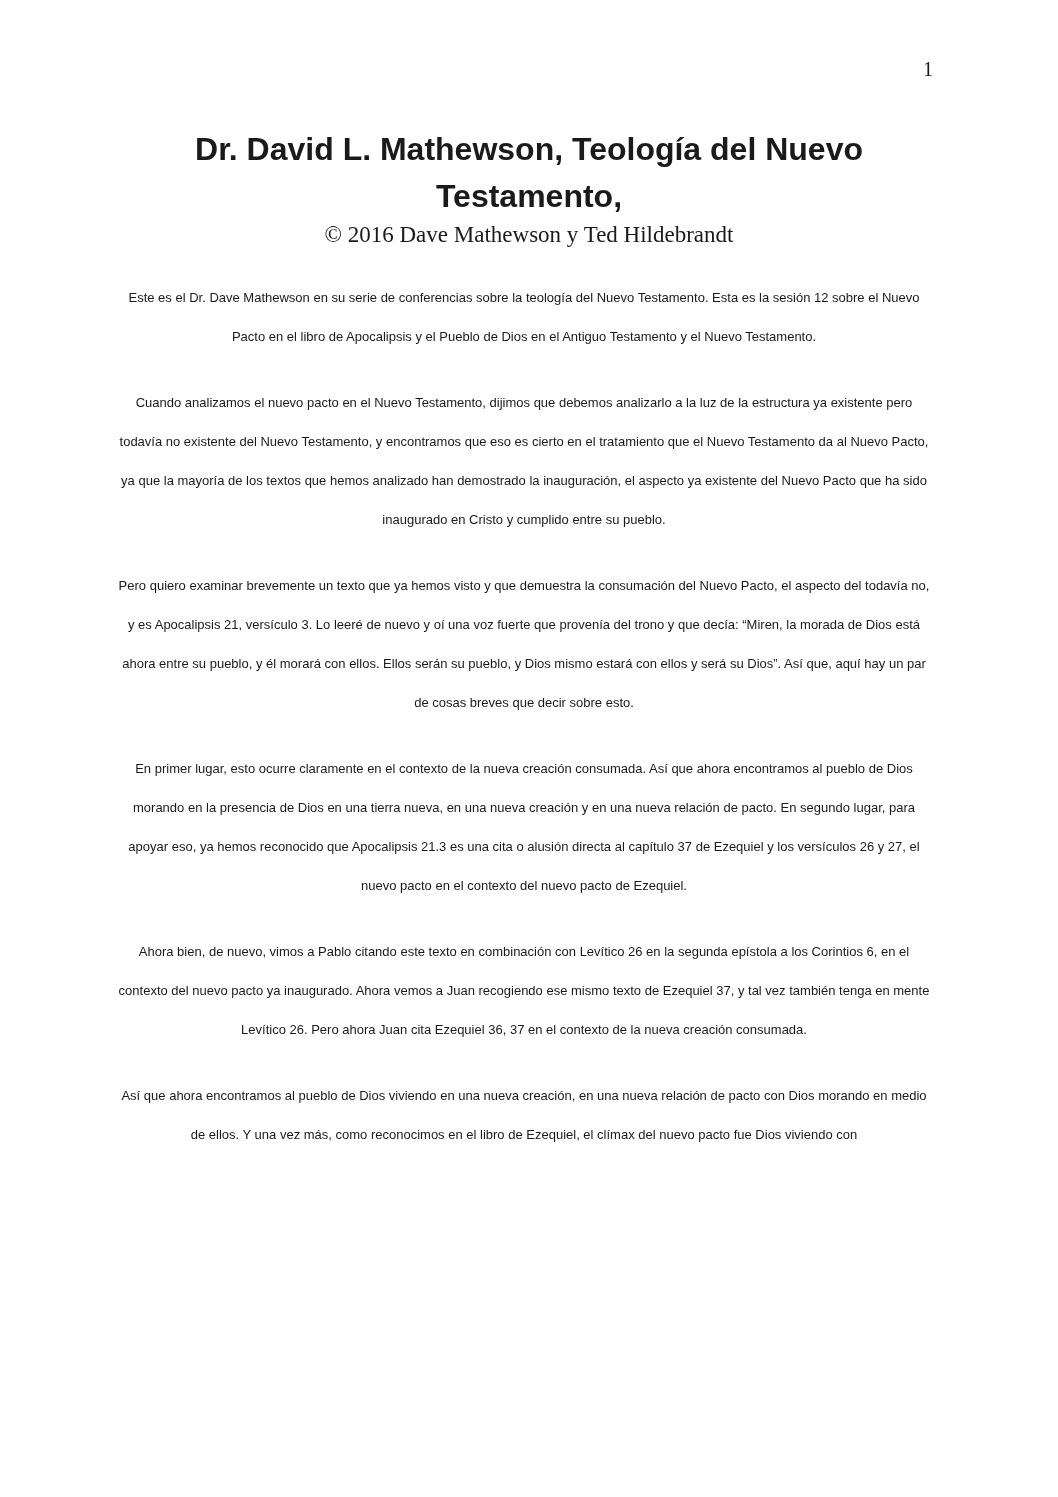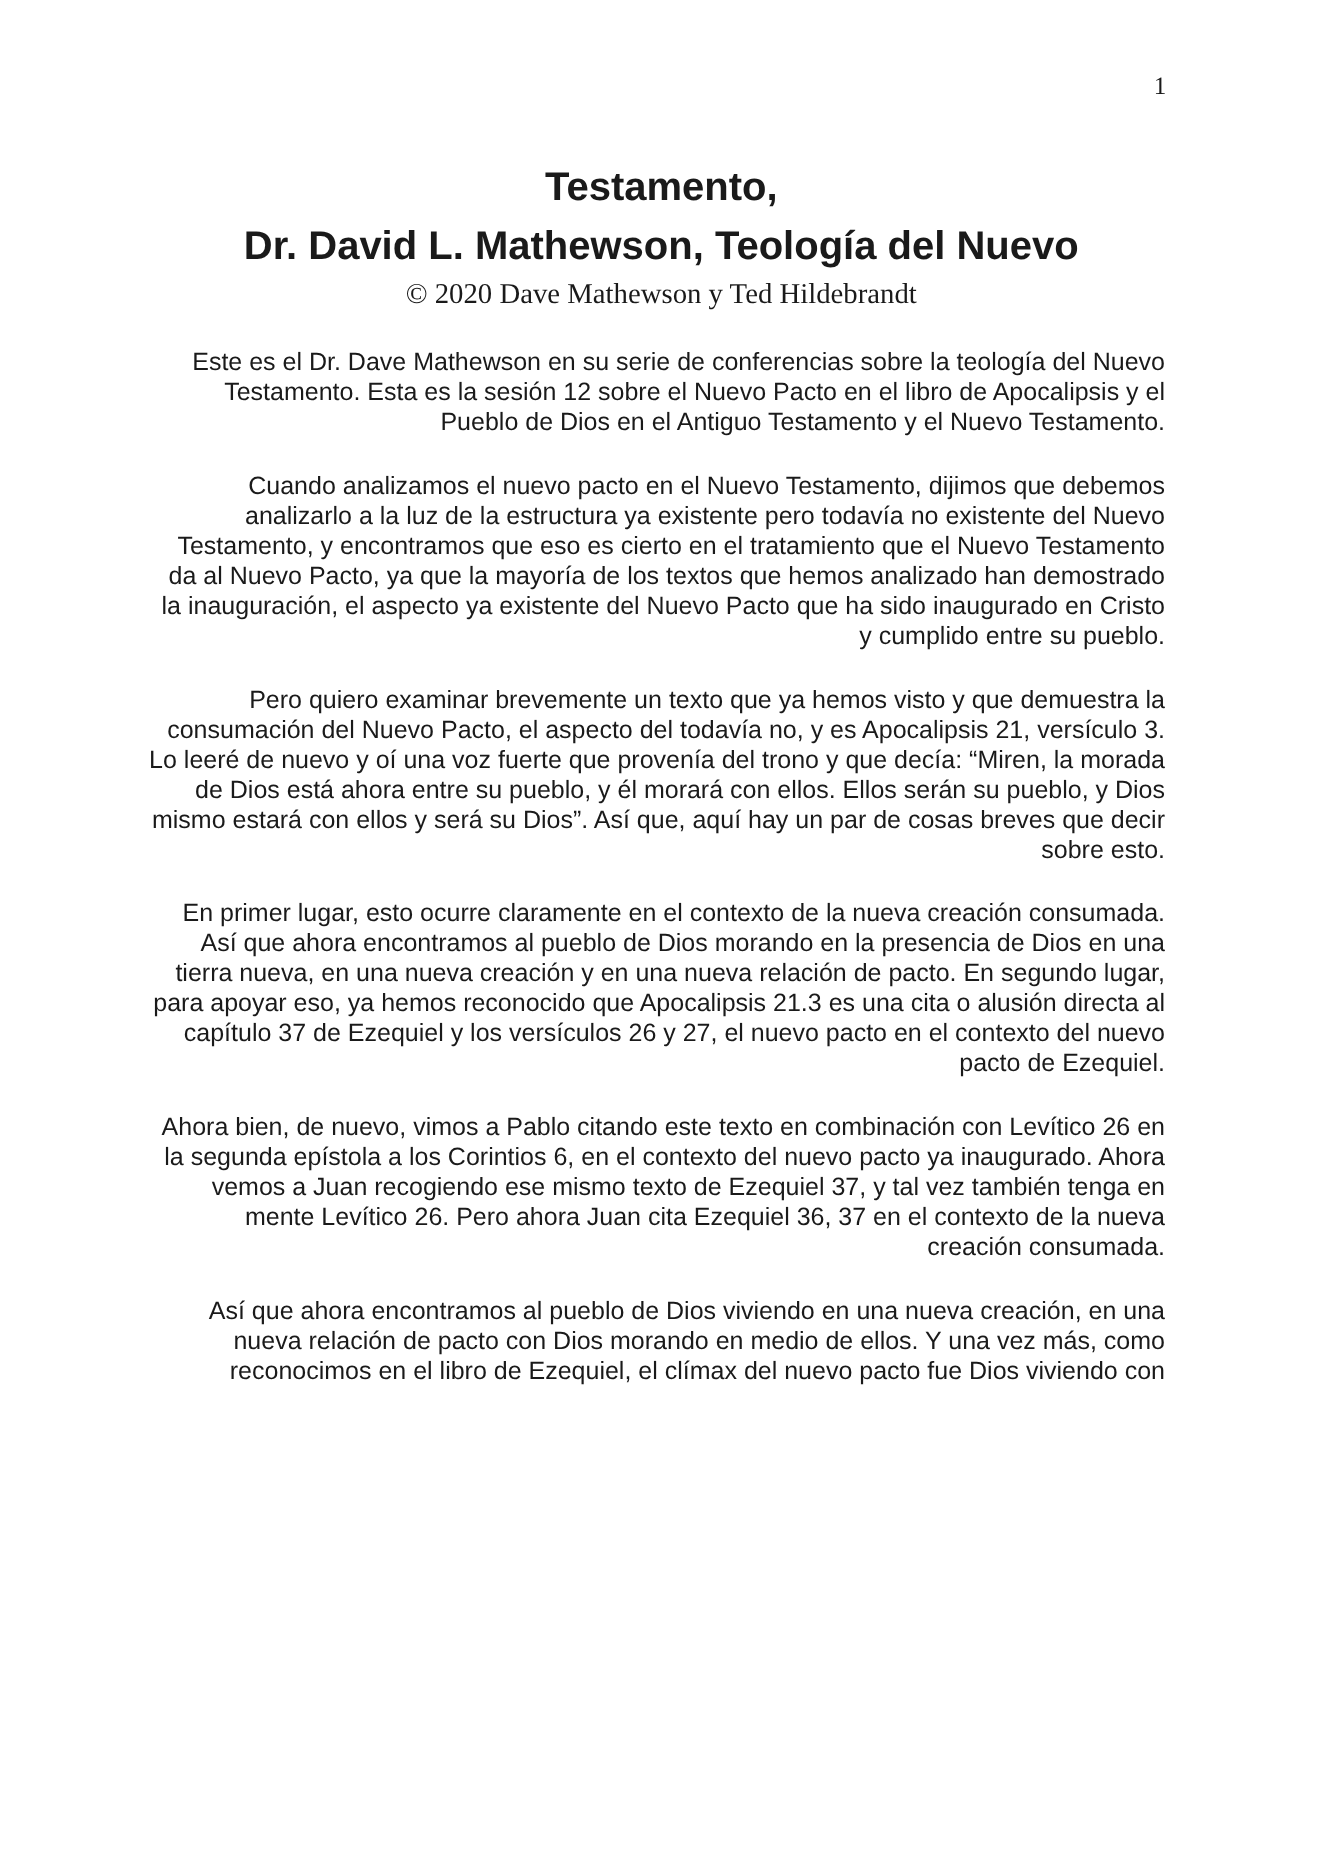--- a/index.html
+++ b/index.html
@@ -45,42 +45,42 @@
     margin-top: 1px;
     font-family: "Liberation Serif", "DejaVu Serif", serif;
     font-weight: 400;
     font-size: 23px;
     line-height: 28px;
     color: #1a1a1a;
   }
   .doc-body {
     margin: 29px 0 0 116px;
     width: 816px;
-    font-size: 20px;
-    line-height: 24px;
-    text-align: right;
+    font-size: 13px;
+    line-height: 39px;
+    text-align: center;
   }
   .doc-body p {
     margin: 0 0 27px 0;
     padding: 0;
   }
 </style>
 </head>
 <body>
 
 <div class="page">
 
   <div class="page-number">1</div>
 
   <header class="doc-header">
     <h1 class="doc-title">
+      <span class="title-line">Dr. David L. Mathewson, Teología del Nuevo</span>
       <span class="title-line">Testamento,</span>
-      <span class="title-line">Dr. David L. Mathewson, Teología del Nuevo</span>
     </h1>
-    <div class="copyright">© 2020 Dave Mathewson y Ted Hildebrandt</div>
+    <div class="copyright">© 2016 Dave Mathewson y Ted Hildebrandt</div>
   </header>
 
   <main class="doc-body">
     <p>Este es el Dr. Dave Mathewson en su serie de conferencias sobre la teología del Nuevo Testamento. Esta es la sesión 12 sobre el Nuevo Pacto en el libro de Apocalipsis y el Pueblo de Dios en el Antiguo Testamento y el Nuevo Testamento.</p>
     <p>Cuando analizamos el nuevo pacto en el Nuevo Testamento, dijimos que debemos analizarlo a la luz de la estructura ya existente pero todavía no existente del Nuevo Testamento, y encontramos que eso es cierto en el tratamiento que el Nuevo Testamento da al Nuevo Pacto, ya que la mayoría de los textos que hemos analizado han demostrado la inauguración, el aspecto ya existente del Nuevo Pacto que ha sido inaugurado en Cristo y cumplido entre su pueblo.</p>
     <p>Pero quiero examinar brevemente un texto que ya hemos visto y que demuestra la consumación del Nuevo Pacto, el aspecto del todavía no, y es Apocalipsis 21, versículo 3. Lo leeré de nuevo y oí una voz fuerte que provenía del trono y que decía: “Miren, la morada de Dios está ahora entre su pueblo, y él morará con ellos. Ellos serán su pueblo, y Dios mismo estará con ellos y será su Dios”. Así que, aquí hay un par de cosas breves que decir sobre esto.</p>
     <p>En primer lugar, esto ocurre claramente en el contexto de la nueva creación consumada. Así que ahora encontramos al pueblo de Dios morando en la presencia de Dios en una tierra nueva, en una nueva creación y en una nueva relación de pacto. En segundo lugar, para apoyar eso, ya hemos reconocido que Apocalipsis 21.3 es una cita o alusión directa al capítulo 37 de Ezequiel y los versículos 26 y 27, el nuevo pacto en el contexto del nuevo pacto de Ezequiel.</p>
     <p>Ahora bien, de nuevo, vimos a Pablo citando este texto en combinación con Levítico 26 en la segunda epístola a los Corintios 6, en el contexto del nuevo pacto ya inaugurado. Ahora vemos a Juan recogiendo ese mismo texto de Ezequiel 37, y tal vez también tenga en mente Levítico 26. Pero ahora Juan cita Ezequiel 36, 37 en el contexto de la nueva creación consumada.</p>
     <p>Así que ahora encontramos al pueblo de Dios viviendo en una nueva creación, en una nueva relación de pacto con Dios morando en medio de ellos. Y una vez más, como reconocimos en el libro de Ezequiel, el clímax del nuevo pacto fue Dios viviendo con</p>
   </main>

